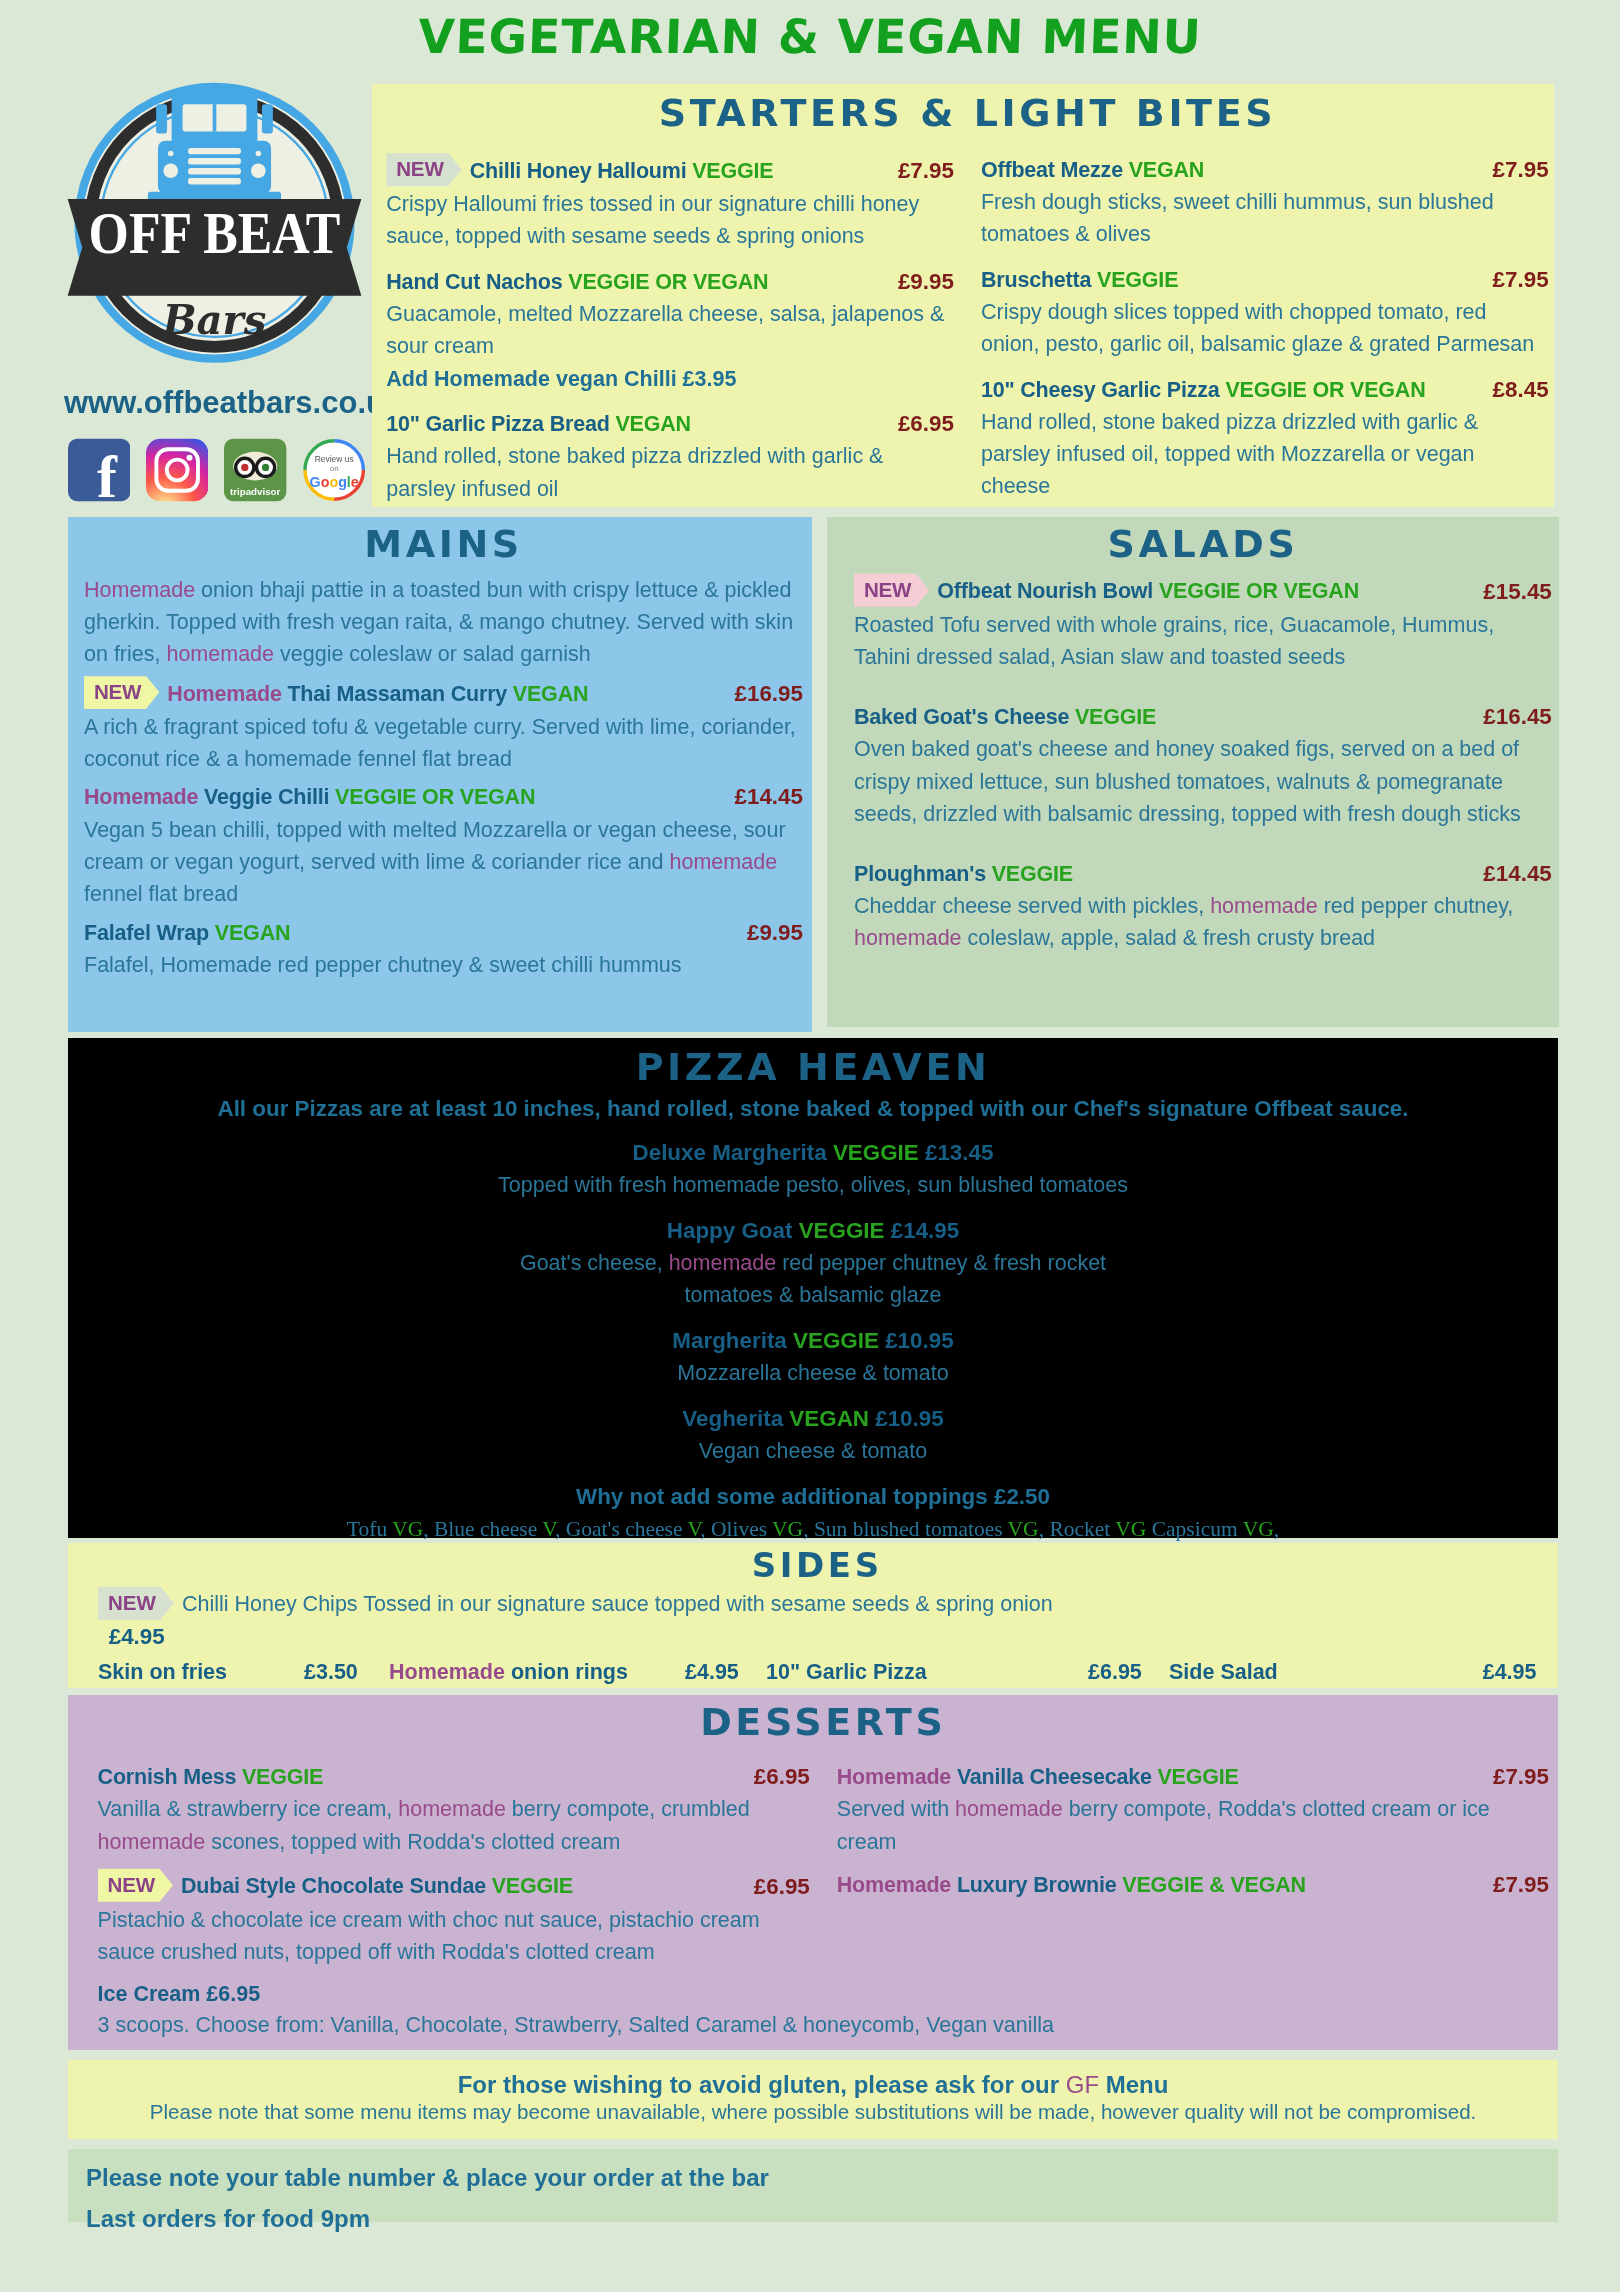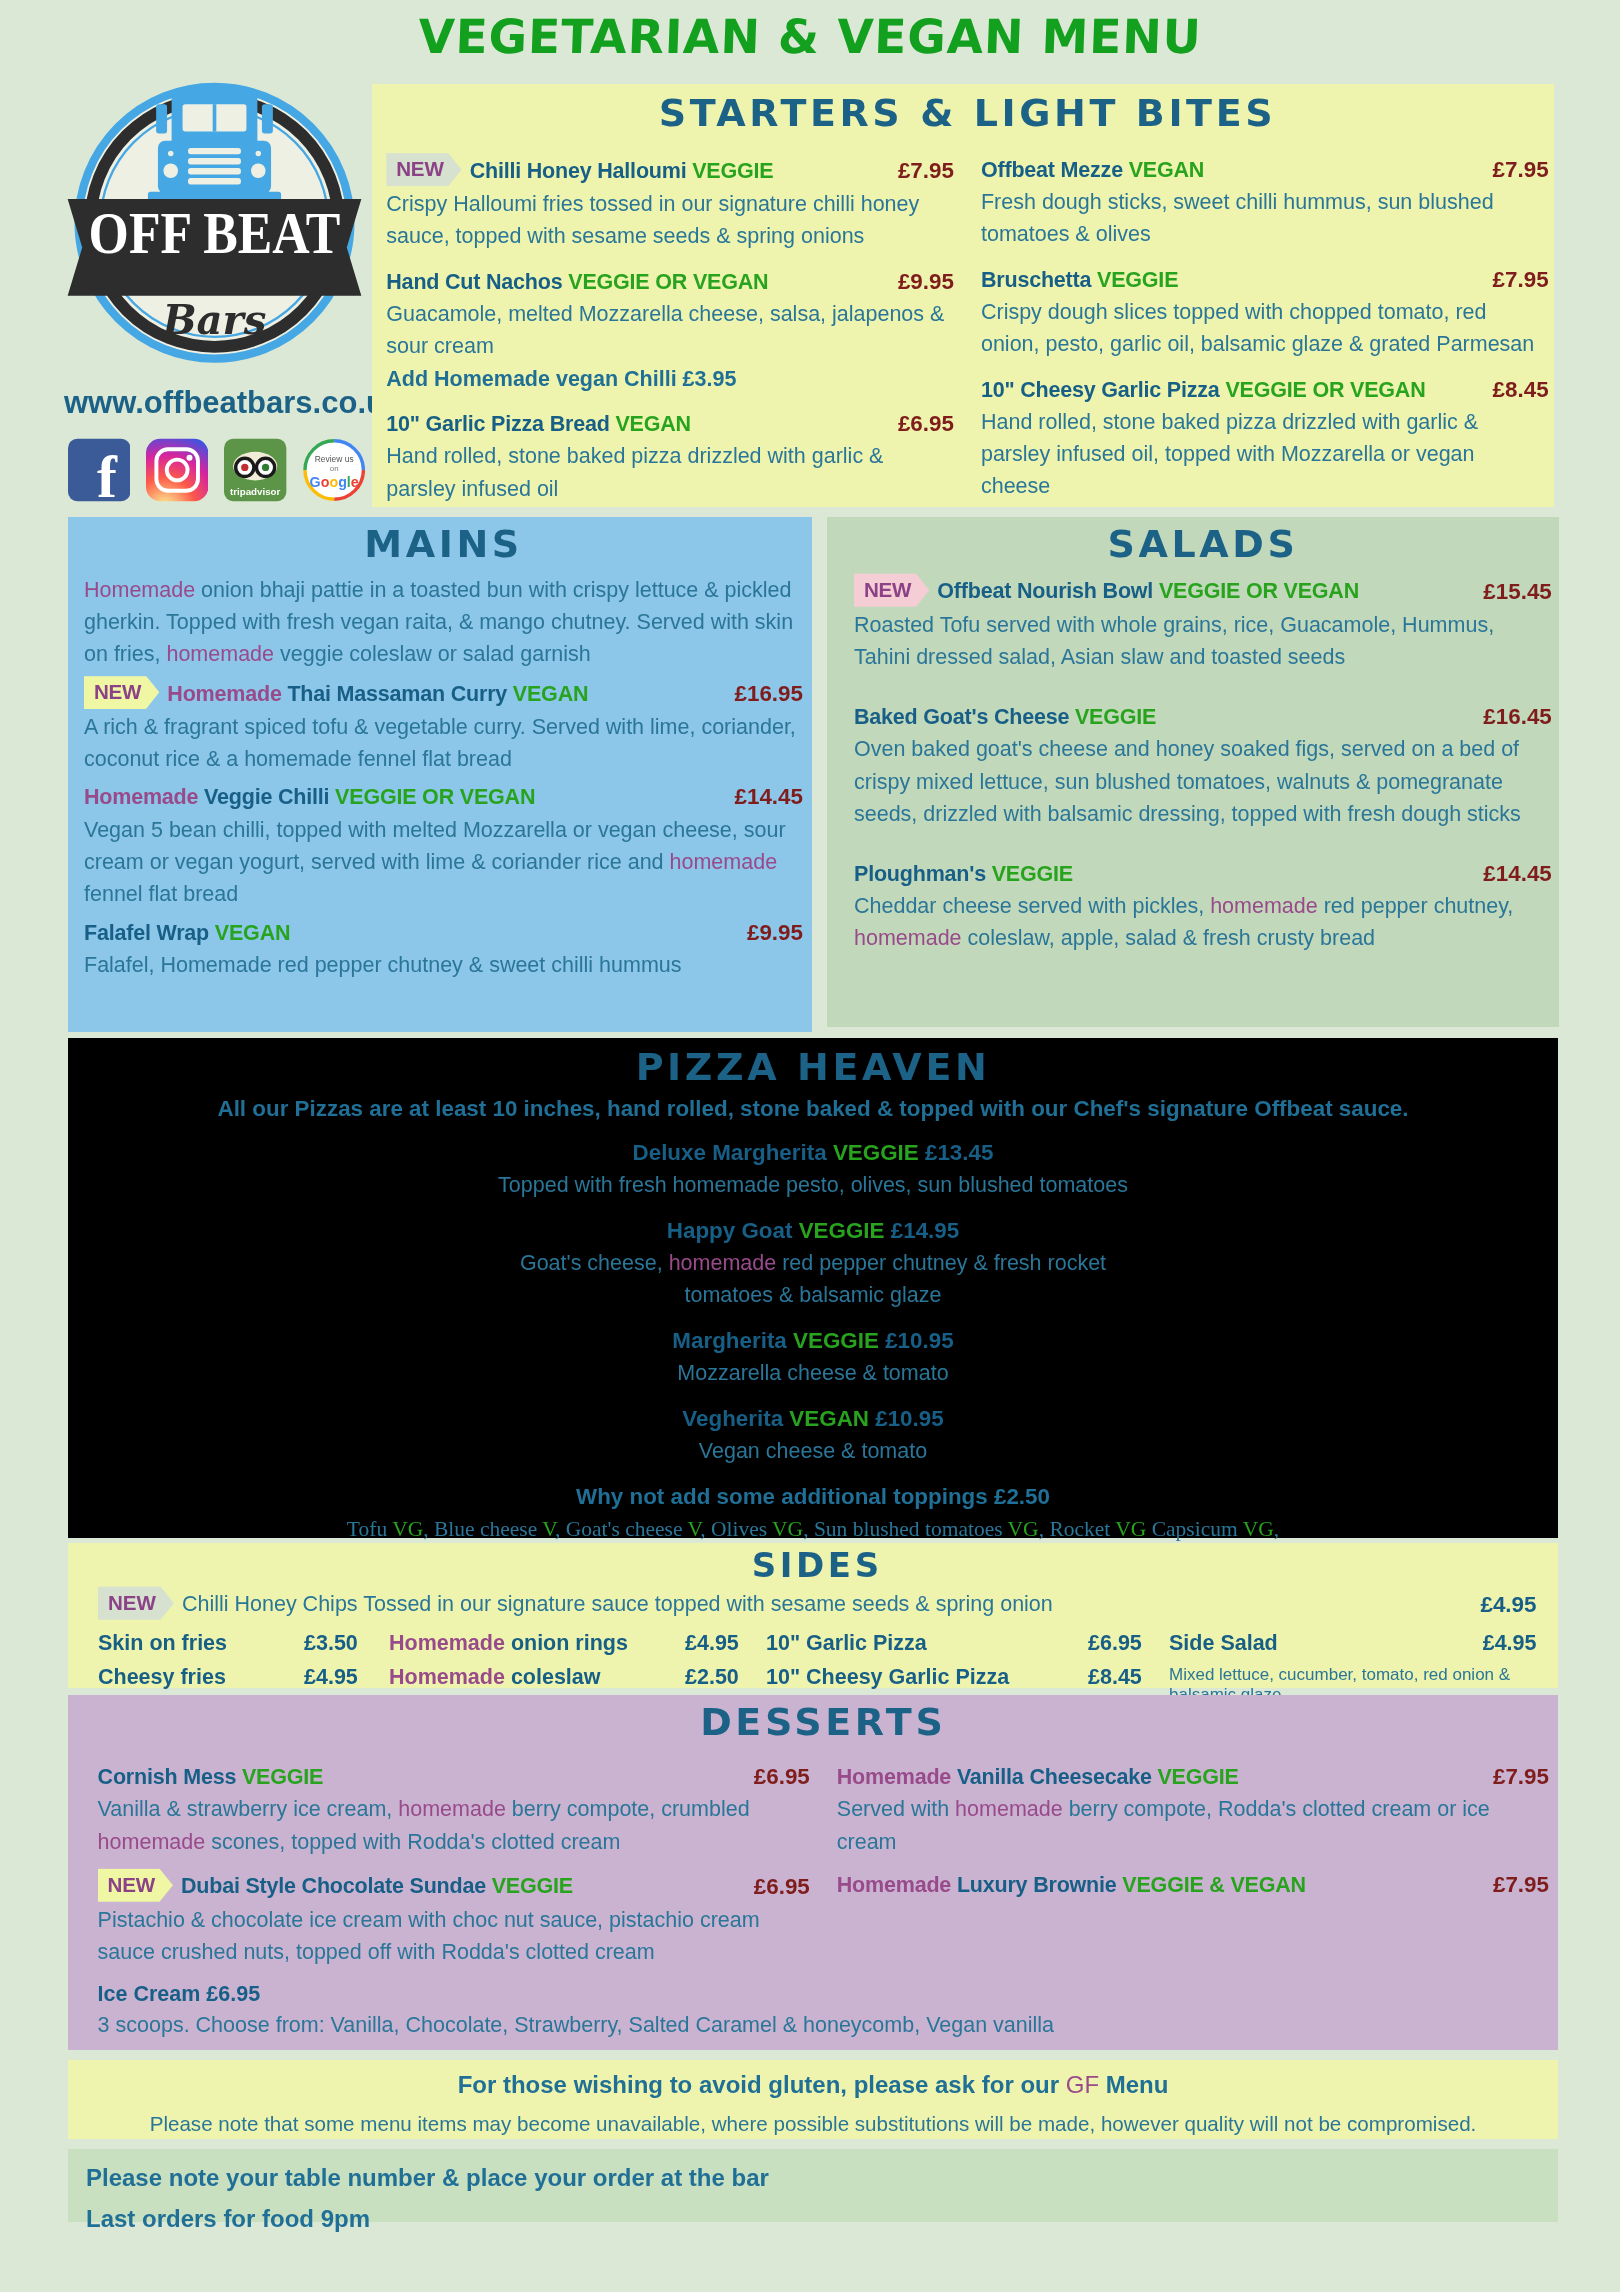--- a/index.html
+++ b/index.html
@@ -57,37 +57,37 @@
   .mains .new-badge,.desserts .new-badge{background:#EFF7A5;}
   .salads .new-badge{background:#F5CDD4;}
   
   .pizza-intro{margin:7.2px 0 0;font-size:22.4px;font-weight:700;color:#1F6F96;}
   .pitem{margin-top:16px;}
   .pname{font-size:22.4px;font-weight:700;color:#175F86;line-height:1.3;}
   .pdesc{margin:3.6px 0 0;font-size:21.5px;color:#2A7699;line-height:1.35;}
   .toppings-title{margin:18px 0 0;font-size:22.4px;font-weight:700;color:#1F6F96;}
   .topline{margin:5.4px 0 0;font-size:21.5px;color:#2A7699;line-height:1.35;font-family:Liberation Serif, serif;}
   
-  .feature-row{display:flex;align-items:baseline;margin-top:3.6px;font-size:21.5px;color:#2A7699;line-height:1.3;}
+  .feature-row{display:flex;align-items:baseline;margin-top:3.6px;font-size:21.5px;color:#2A7699;line-height:1.3;flex-direction:column;}
   .feature-row .ftext{flex:1;}
   .feature-row .ftext .sg-t{font-size:21.5px;}
   .feature-price{font-weight:700;color:#175F86;font-size:22.4px;white-space:nowrap;padding-left:10.7px;}
   .sides-grid{display:grid;grid-template-columns:206px 85px 296px 81px 322px 81px 224px 1fr;
     margin-top:9px;row-gap:9px;align-items:start;font-size:21.5px;line-height:1.2;}
   .cell-name{font-weight:700;color:#175F86;}
   .cell-price{font-weight:700;color:#175F86;}
   .cell-pricer{font-weight:700;color:#175F86;text-align:right;}
   .cell-note{grid-column:7/9;font-size:17px;color:#2A7699;line-height:1.15;}
   
   .icecream{margin-top:14.3px;}
   .icecream .it{font-size:21.5px;font-weight:700;color:#175F86;}
   .icecream p{margin:5.4px 0 0;font-size:21.5px;color:#2A7699;}
   
   .g1{margin:1.8px 0 0;font-size:24px;line-height:1.3;}
-  .g2{margin:12px 0 0;font-size:20.6px;color:#2A7699;}
+  .g2{margin:0 0 0;font-size:20.6px;color:#2A7699;}
   .tablenote p{margin:5.4px 0 0;font-size:24px;font-weight:700;color:#1F6F96;line-height:1.5;}
 </style>
 </head>
 <body>
 
 <div class="page">
 
   <h1 class="main-title">VEGETARIAN &amp; VEGAN MENU</h1>
 
   <aside class="brand">

